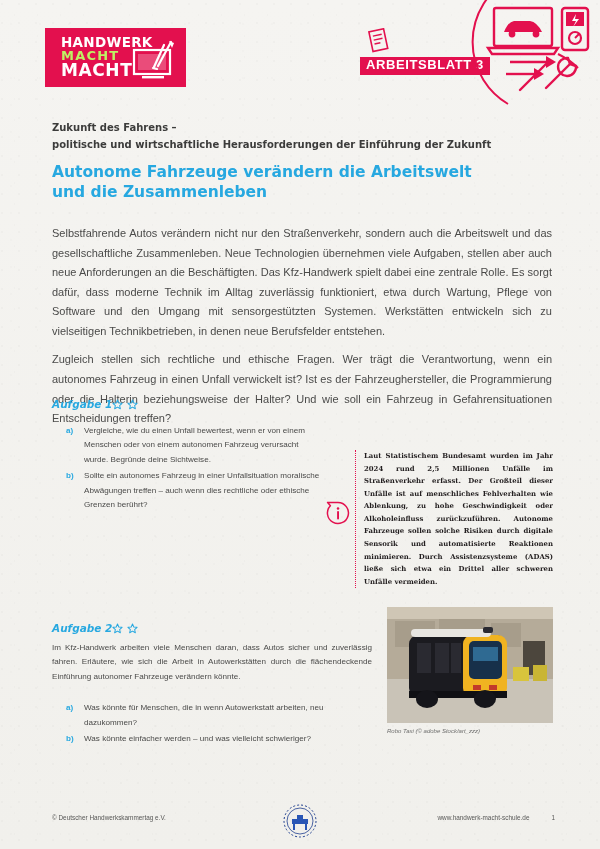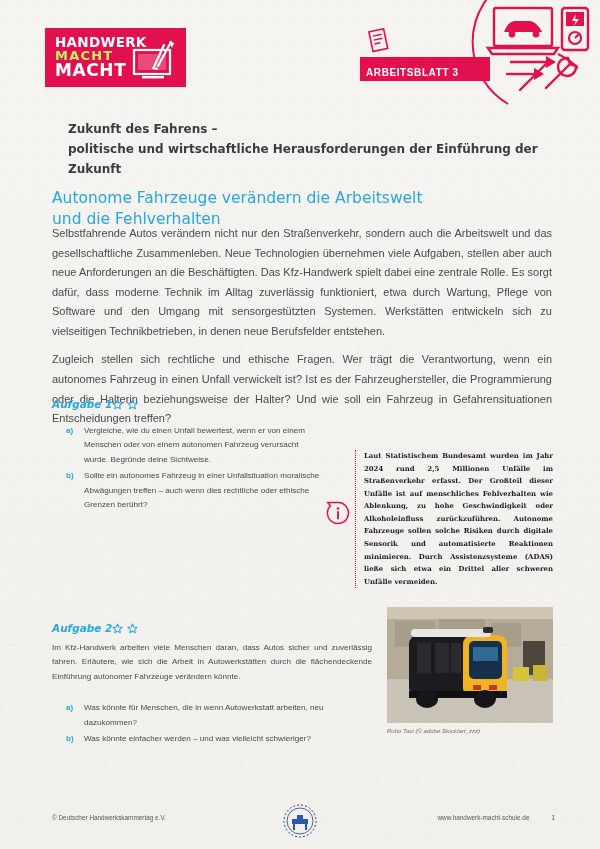--- a/index.html
+++ b/index.html
@@ -37,21 +37,21 @@
     left: 45px;
     top: 28px;
     width: 141px;
     height: 59px;
     background: #e3104e;
     display: flex;
     align-items: center;
     overflow: hidden;
   }
   .logo-words {
-    padding-left: 10px;
+    padding-left: 16px;
     line-height: 1;
   }
   .logo-words div {
     color: #ffffff;
     font-weight: bold;
     font-size: 13.5px;
     letter-spacing: 0.3px;
     font-family: "DejaVu Sans", sans-serif;
   }
   .logo-words div.l2 {
@@ -71,24 +71,24 @@
 
   .badge-wrap {
     position: absolute;
     left: 360px;
     top: 57px;
     width: 170px;
   }
   .badge-bar {
     background: #e3104e;
     color: #fff;
-    font-size: 10px;
+    font-size: 13px;
     font-weight: bold;
     letter-spacing: 0.6px;
-    padding: 10px 6px 3px 6px;
+    padding: 0 6px 3px 6px;
     width: 130px;
     box-sizing: border-box;
   }
   .badge-meta {
     margin-top: 3px;
     font-size: 7.2px;
     color: #3c3c3b;
     line-height: 1.55;
   }
   .badge-meta b { font-weight: bold; }
@@ -104,31 +104,30 @@
   }
 
   
   .titles {
     position: absolute;
     left: 52px;
     top: 120px;
     width: 500px;
   }
   .kicker {
-    font-size: 12px;
+    font-size: 10px;
     font-weight: bold;
     color: #3c3c3b;
     line-height: 1.65;
     font-family: "DejaVu Sans", sans-serif;
-    margin-left: 16px;
   }
   .headline {
     margin-top: 9px;
     font-size: 15.5px;
-    font-weight: normal;
+    font-weight: bold;
     color: #27a8e0;
     line-height: 1.32;
     font-family: "DejaVu Sans", sans-serif;
   }
 
   
   .intro {
     position: absolute;
     left: 52px;
     top: 224px;
@@ -359,21 +358,21 @@
         </g>
       </svg>
     </span>
   </div>
 
   <div class="titles">
     <div class="kicker">Zukunft des Fahrens –</div>
     <div class="kicker">politische und wirtschaftliche Herausforderungen der Einführung der Zukunft</div>
     <div class="headline">
       <div>Autonome Fahrzeuge verändern die Arbeitswelt</div>
-      <div>und die Fehlverhalten</div>
+      <div>und die Zusammenleben</div>
     </div>
   </div>
 
   <div class="intro">
     <p>Selbstfahrende Autos verändern nicht nur den Straßenverkehr, sondern auch die Arbeitswelt und das gesellschaftliche Zusammenleben. Neue Technologien übernehmen viele Aufgaben, stellen aber auch neue Anforderungen an die Beschäftigten. Das Kfz-Handwerk spielt dabei eine zentrale Rolle. Es sorgt dafür, dass moderne Technik im Alltag zuverlässig funktioniert, etwa durch Wartung, Pflege von Software und den Umgang mit sensorgestützten Systemen. Werkstätten entwickeln sich zu vielseitigen Technikbetrieben, in denen neue Berufsfelder entstehen.</p>
     <p>Zugleich stellen sich rechtliche und ethische Fragen. Wer trägt die Verantwortung, wenn ein autonomes Fahrzeug in einen Unfall verwickelt ist? Ist es der Fahrzeughersteller, die Programmierung oder die Halterin beziehungsweise der Halter? Und wie soll ein Fahrzeug in Gefahrensituationen Entscheidungen treffen?</p>
   </div>
 
   <div class="task1">
     <div class="task-title">

